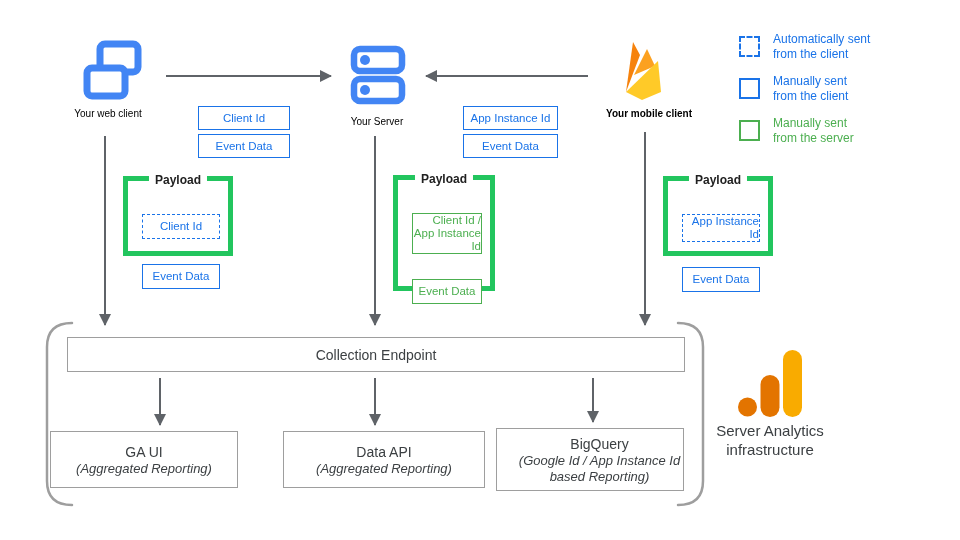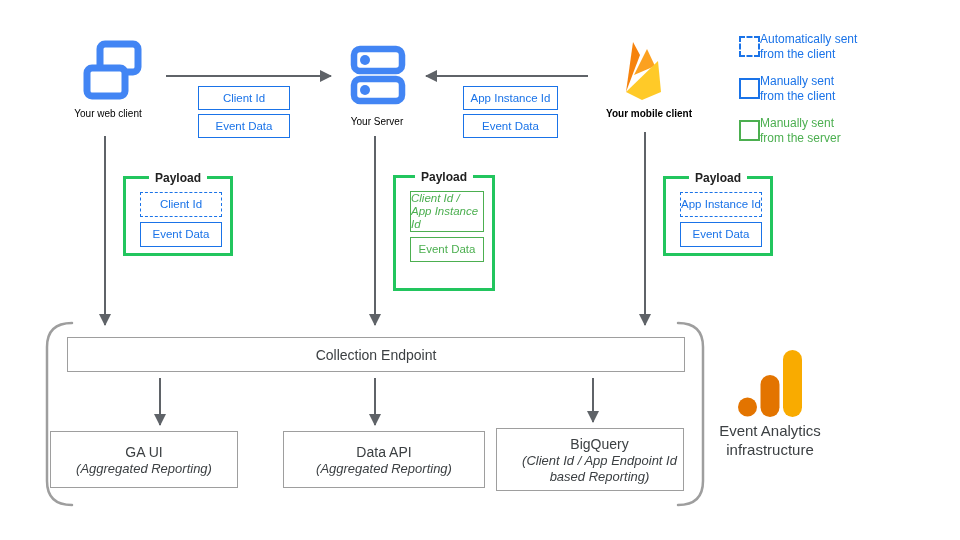--- a/index.html
+++ b/index.html
@@ -13,37 +13,37 @@
 
   
   .node-label {
     font-size:10px; font-weight:500; color:#000000; text-align:center;
   }
 
   
   .tag {
     display:flex; align-items:center; justify-content:center;
     background:#fff; border:1.5px solid #1a73e8; color:#1a73e8;
-    font-size:11.5px; font-weight:500; text-align:left; line-height:13px;
+    font-size:11.5px; font-weight:500; text-align:right; line-height:13px;margin-top:20px;
   }
   .tag-dashed { border-style:dashed; }
   .tag-green  { border-color:#4caf50; color:#4caf50; }
 
   
-  .payload { border:3px solid #22c55e; background:#fff;padding-left:6px; }
+  .payload { border:5px solid #22c55e; background:#fff;padding-left:6px; }
   .payload-title {
     position:absolute; top:-8px; left:50%; transform:translateX(-50%);
     background:#fff; padding:0 6px; font-size:12px; font-weight:bold;
     color:#212121; white-space:nowrap;
   }
   .payload-items { display:flex; flex-direction:column; gap:5px; padding:13px 8px 0 8px; }
   .payload-items .tag { min-height:25px; }
 
   
-  .legend-row { display:flex; align-items:center; gap:0;justify-content:flex-end; }
+  .legend-row { display:flex; align-items:center; gap:13px;justify-content:flex-end; }
   .sw { width:21px; height:21px; background:#fff; flex:0 0 auto; }
   .sw-dashed-blue { border:2px dashed #1a73e8; }
   .sw-solid-blue  { border:2px solid #1a73e8; }
   .sw-solid-green { border:2px solid #4caf50; }
   .legend-text { font-size:12px; line-height:14.5px; font-weight:500; }
   .legend-blue  { color:#1a73e8; }
   .legend-green { color:#4caf50; }
 
   
   .infra-box {
@@ -131,21 +131,21 @@
     <span class="payload-title">Payload</span>
     <div class="payload-items">
       <div class="tag tag-dashed">Client Id</div>
       <div class="tag">Event Data</div>
     </div>
   </div>
 
   <div class="abs payload" style="left:393px; top:175px; width:102px; height:116px;">
     <span class="payload-title">Payload</span>
     <div class="payload-items">
-      <div class="tag tag-green prewrap" style="min-height:37px;font-style:italic;">Client Id /
+      <div class="tag tag-green prewrap" style="min-height:37px;">Client Id /
 App Instance Id</div>
       <div class="tag tag-green">Event Data</div>
     </div>
   </div>
 
   <div class="abs payload" style="left:663px; top:176px; width:110px; height:80px;">
     <span class="payload-title">Payload</span>
     <div class="payload-items">
       <div class="tag tag-dashed">App Instance Id</div>
       <div class="tag">Event Data</div>
@@ -157,25 +157,25 @@
   <div class="abs infra-box" style="left:50px; top:431px; width:188px; height:57px;">
     <div class="out-title">GA UI</div>
     <div class="out-sub prewrap">(Aggregated Reporting)</div>
   </div>
   <div class="abs infra-box" style="left:283px; top:431px; width:202px; height:57px;">
     <div class="out-title">Data API</div>
     <div class="out-sub prewrap">(Aggregated Reporting)</div>
   </div>
   <div class="abs infra-box" style="left:496px; top:428px; width:188px; height:63px;padding-left:19px;">
     <div class="out-title">BigQuery</div>
-    <div class="out-sub prewrap">(Client Id / App Endpoint Id
+    <div class="out-sub prewrap">(Google Id / App Instance Id
 based Reporting)</div>
   </div>
 
   <svg class="abs" style="left:738px; top:350px;" width="64" height="67" viewBox="0 0 64 67">
     <rect x="45" y="0" width="19" height="67" rx="9.5" fill="#f9ab00"></rect>
     <rect x="22.5" y="25" width="19" height="42" rx="9.5" fill="#e37400"></rect>
     <circle cx="9.5" cy="57" r="9.5" fill="#e37400"></circle>
   </svg>
-  <div class="abs brand-label prewrap" style="left:690px; top:421px; width:160px;">Event Analytics
+  <div class="abs brand-label prewrap" style="left:690px; top:421px; width:160px;">Server Analytics
 infrastructure</div>
 
 </div>
 
 </body></html>

